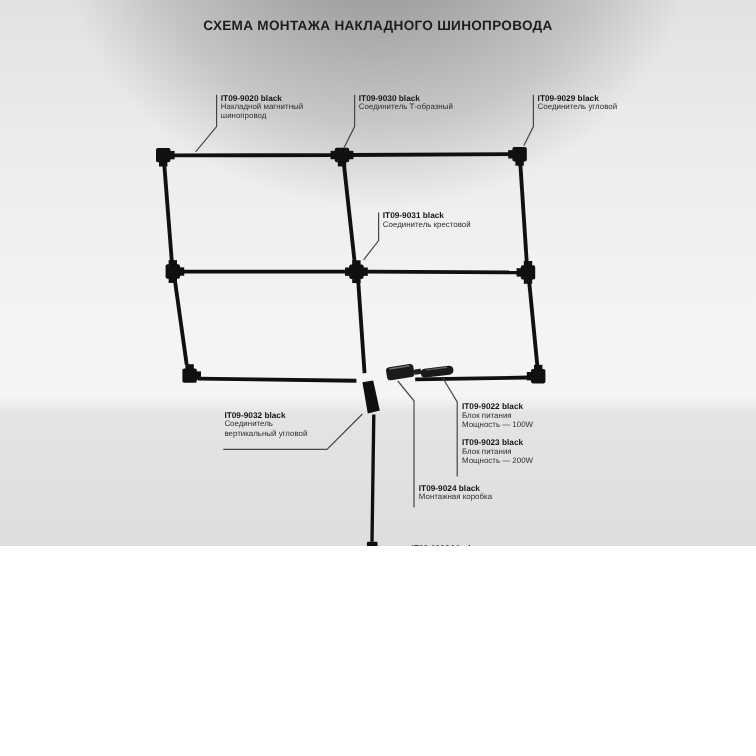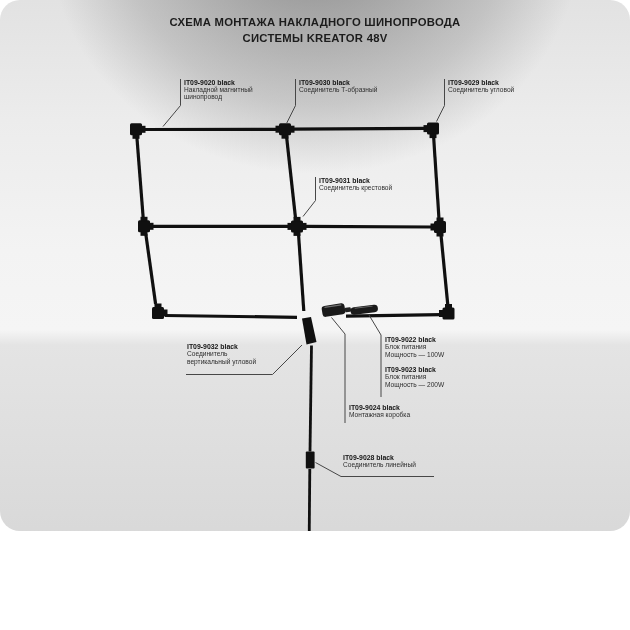--- a/index.html
+++ b/index.html
@@ -1,23 +1,22 @@
 <!DOCTYPE html>
 <html><head>
 <meta charset="utf-8">
 <style>
   html,body{margin:0;padding:0;}
   body{width:630px;height:630px;overflow:hidden;font-family:"Liberation Sans",sans-serif;}
   .canvas{
-    position:relative;width:630px;height:531px;overflow:hidden;
+    position:relative;width:630px;height:455px;overflow:hidden;
     background:
       radial-gradient(ellipse 340px 300px at 315px -60px, rgba(85,85,85,.60), rgba(120,120,120,.30) 55%, rgba(160,160,160,0) 78%),
       radial-gradient(ellipse 300px 160px at 315px 700px, rgba(110,110,110,.28), rgba(140,140,140,0) 70%),
       linear-gradient(180deg,#e2e2e2 0px,#ececec 120px,#f3f3f3 250px,#f5f5f5 330px,#e4e4e4 345px,#dedede 450px,#d7d7d7 560px,#cdcdcd 608px,#a6a6a6 617px,#9c9c9c 630px);
-    border-radius: 20px;
   }
   .title{position:absolute;left:0;right:0;top:15px;text-align:center;
     font-size:11.3px;font-weight:bold;letter-spacing:.25px;line-height:15.5px;color:#1c1c1c;}
   .lbl{position:absolute;font-size:6.6px;line-height:7.4px;color:#2e2e2e;white-space:nowrap;}
   .lbl .code{display:block;font-weight:bold;font-size:6.9px;color:#141414;}
   .lbl .desc{display:block;}
   .lbl.bold-only{font-weight:bold;font-size:7px;color:#1d1d1d;}
   svg{position:absolute;left:0;top:0;}
   .track{stroke:#101010;stroke-width:3.2;fill:none;stroke-linecap:butt;}
   .drop{stroke:#101010;stroke-width:2.8;fill:none;}
@@ -133,21 +132,20 @@
       <path class="leader" d="M345,423 L345,334 L331.5,317.5"></path>
       <path class="leader" d="M186,374.5 L272.5,374.5 L302,345"></path>
       <path class="leader" d="M434,476.5 L341,476.5 L315.5,462.5"></path>
       <path class="leader" d="M445,560.5 L341,560.5 L316.5,549"></path>
       <path class="leader" d="M417,597.5 L338,597.5 L317,583.5"></path>
     </g>
   </svg>
 
   <div class="title">
     <div>СХЕМА  МОНТАЖА НАКЛАДНОГО ШИНОПРОВОДА</div>
-    <div>СИСТЕМЫ KREATOR 48V</div>
   </div>
 
   <div class="lbl" style="left:184px;top:78.5px">
     <span class="code">IT09-9020 black</span>
     <span class="desc">Накладной магнитный</span>
     <span class="desc">шинопровод</span>
   </div>
 
   <div class="lbl" style="left:299px;top:78.5px">
     <span class="code">IT09-9030 black</span>

